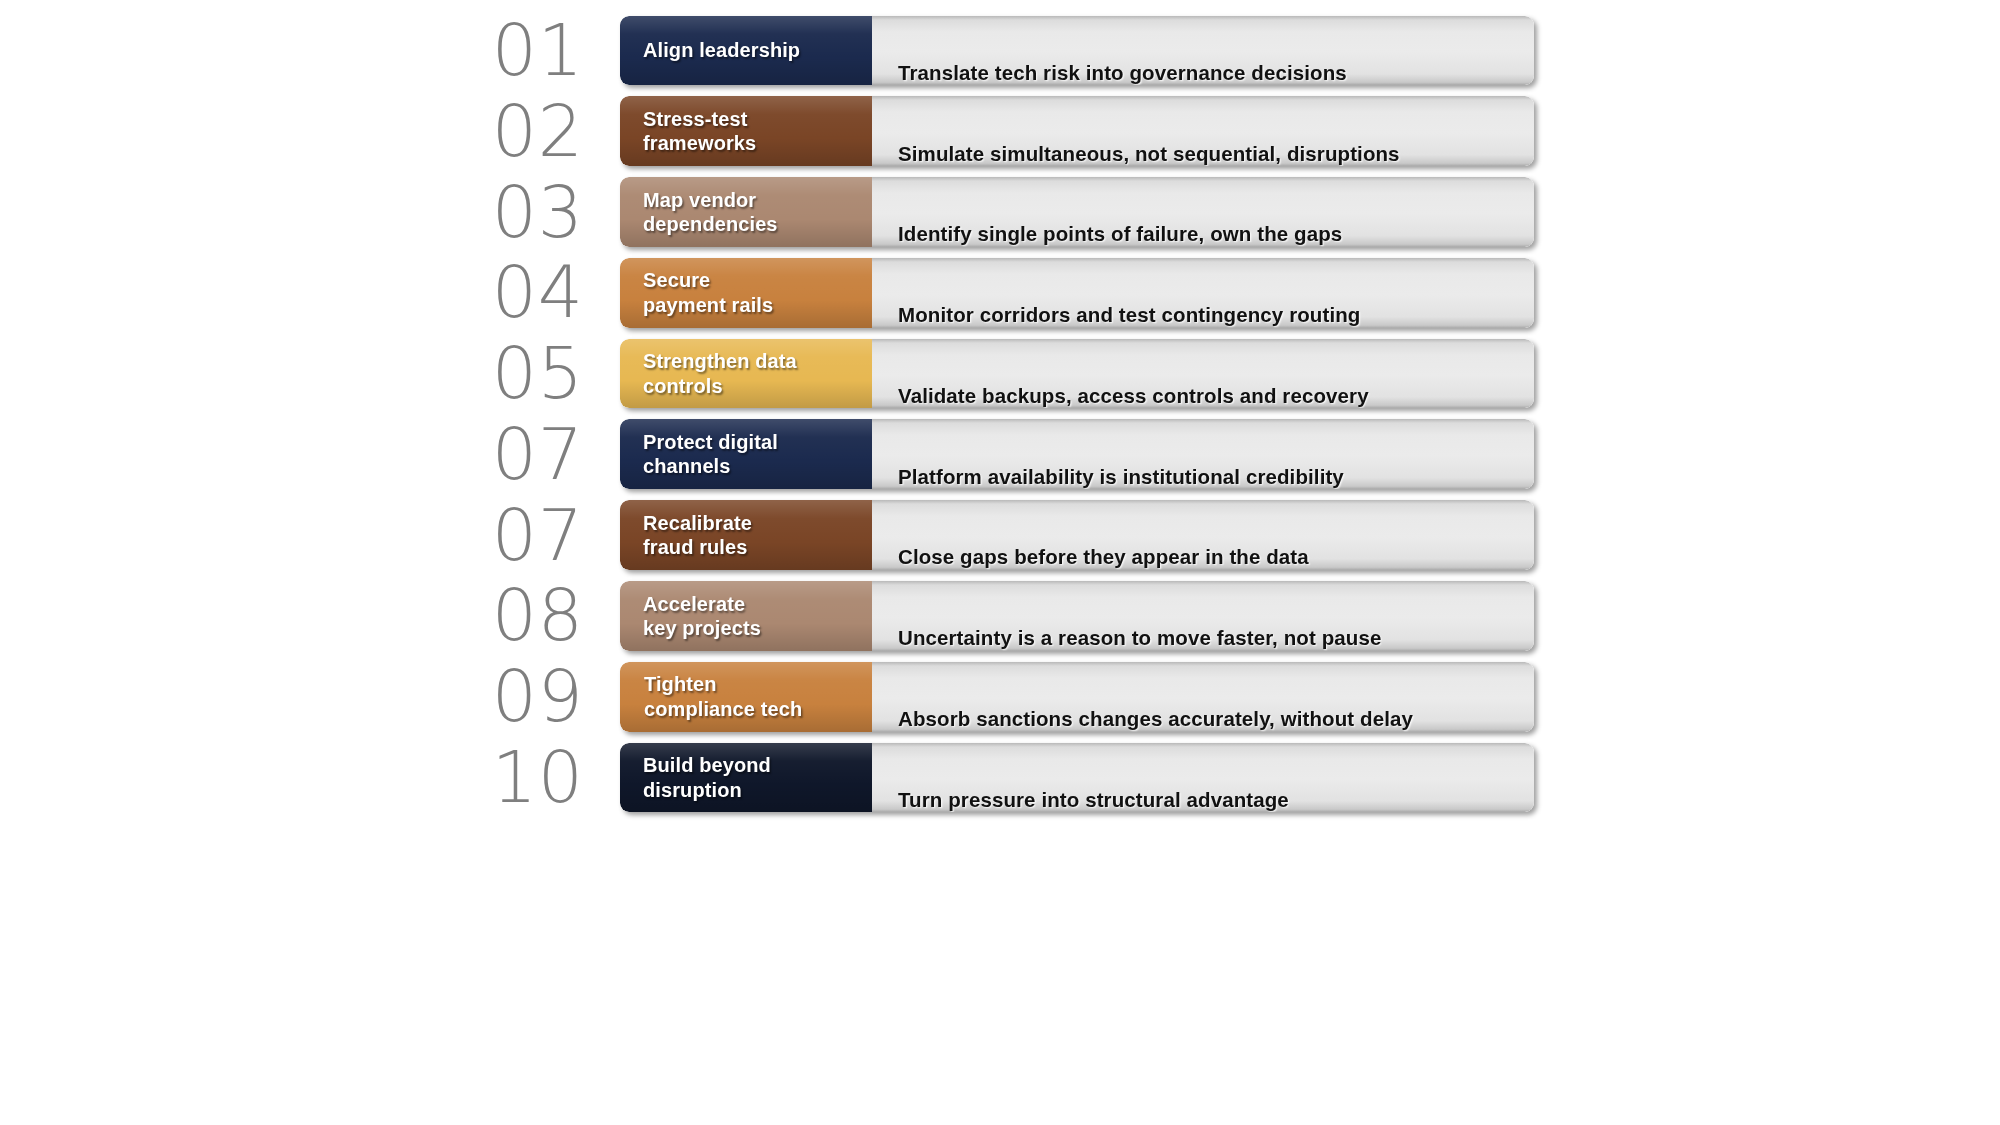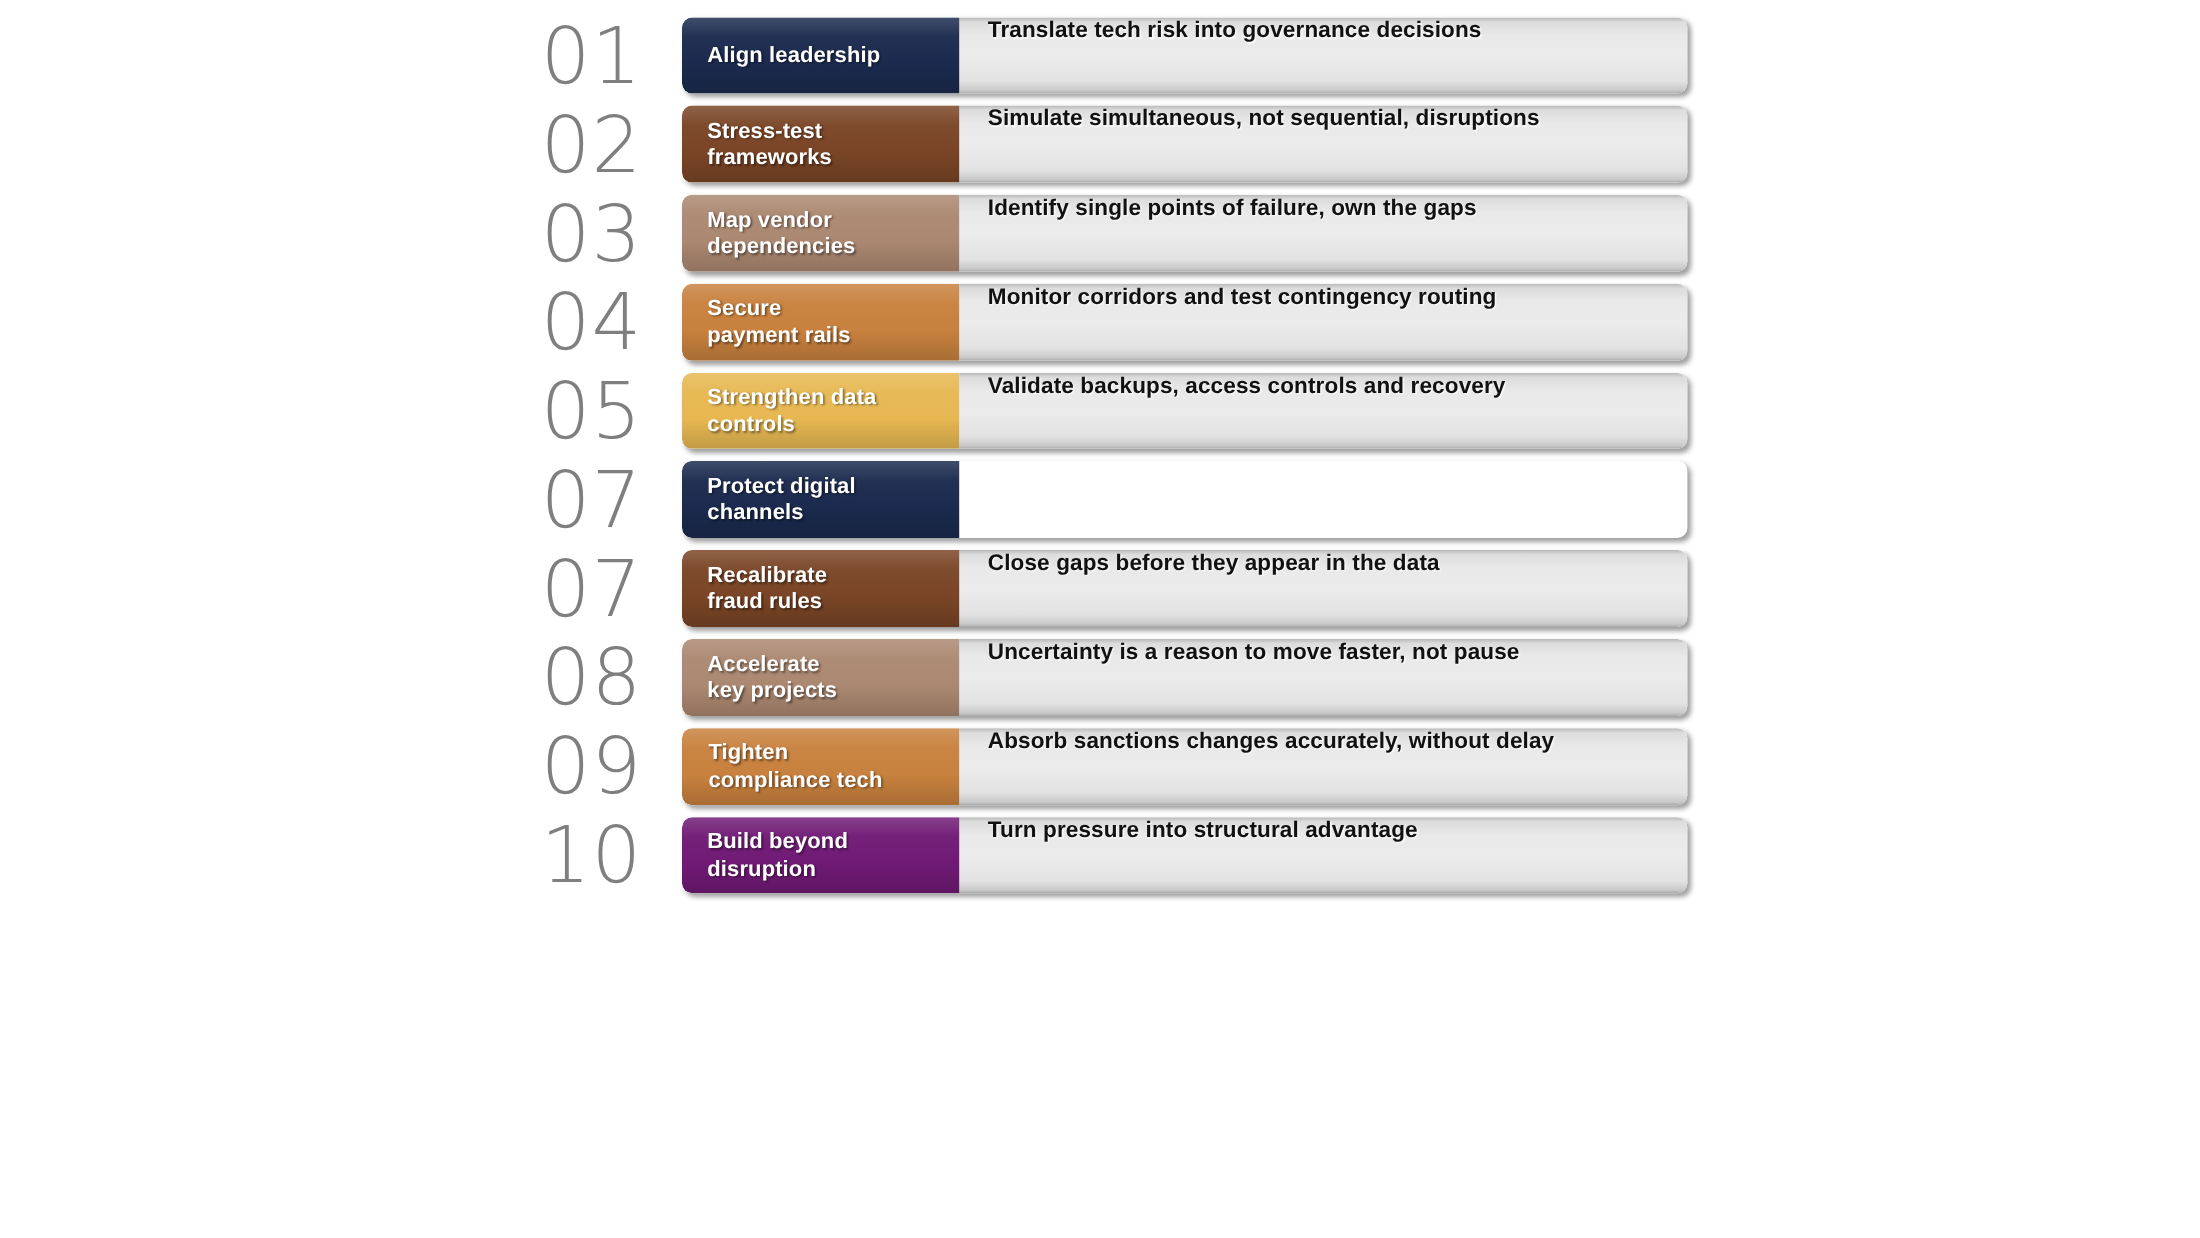--- a/index.html
+++ b/index.html
@@ -106,21 +106,21 @@
     font-size: 20px;
     line-height: 1.22;
     letter-spacing: 0.1px;
     text-shadow: 1.5px 1.5px 2px rgba(0,0,0,0.45);
     white-space: pre-line;
   }
 
   .desc-cell {
     flex: 1 1 auto;
     display: flex;
-    align-items: flex-start;
+    align-items: flex-end;
     padding: 0 20px 0 26px;
     position: relative;
     border-radius: 0 9px 9px 0;
     background: linear-gradient(to bottom,
         #b9b9b9 0px,
         #dcdcdc 4px,
         #e9e9e9 16px,
         #ebebeb 52%,
         #e2e2e2 84%,
         #c9c9c9 96%,
@@ -218,20 +218,23 @@
 
     <div class="row">
       <div class="num-cell">
         <span class="num" style="color: rgb(127, 127, 127);">07</span>
       </div>
       <div class="capsule">
         <div class="label-cell" style="background-color: rgb(27, 42, 78);">
           <span class="label-text" style="color: rgb(255, 255, 255);">Protect digital
 channels</span>
         </div>
+        <div class="desc-cell">
+          <span class="desc-text" style="color: rgb(17, 17, 17);">Platform availability is institutional credibility</span>
+        </div>
       </div>
     </div>
 
     <div class="row">
       <div class="num-cell">
         <span class="num" style="color: rgb(127, 127, 127);">07</span>
       </div>
       <div class="capsule">
         <div class="label-cell" style="background-color: rgb(122, 69, 38);">
           <span class="label-text" style="color: rgb(255, 255, 255);">Recalibrate
@@ -271,21 +274,21 @@
           <span class="desc-text" style="color: rgb(17, 17, 17);">Absorb sanctions changes accurately, without delay</span>
         </div>
       </div>
     </div>
 
     <div class="row">
       <div class="num-cell">
         <span class="num" style="color: rgb(127, 127, 127);">10</span>
       </div>
       <div class="capsule">
-        <div class="label-cell" style="background-color: #701a75;">
+        <div class="label-cell" style="background-color: #0f172a;">
           <span class="label-text" style="color: rgb(255, 255, 255);">Build beyond
 disruption</span>
         </div>
         <div class="desc-cell">
           <span class="desc-text" style="color: rgb(17, 17, 17);">Turn pressure into structural advantage</span>
         </div>
       </div>
     </div>
 
   </div>

